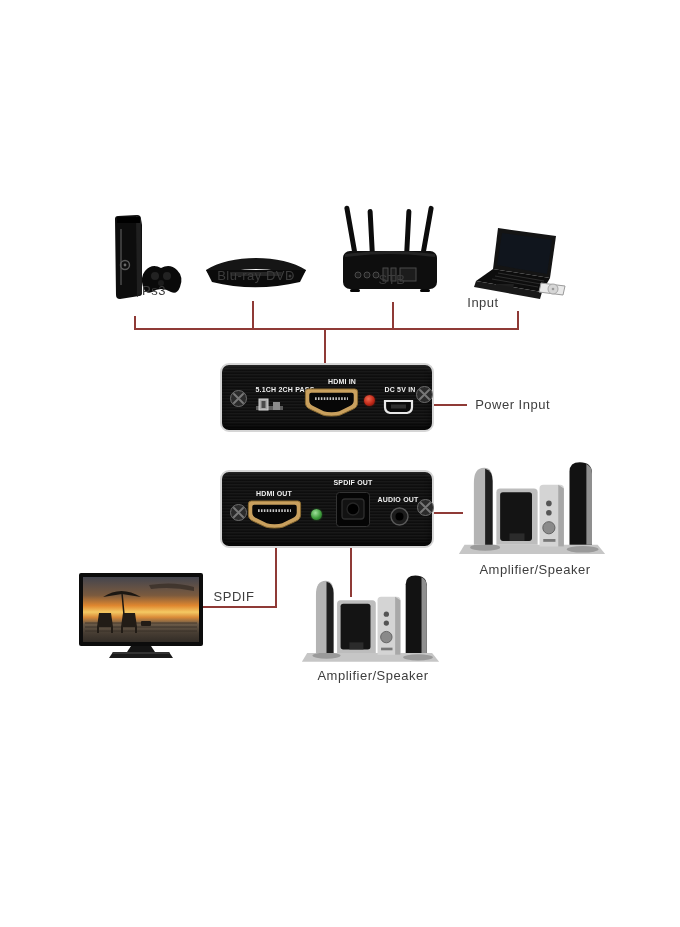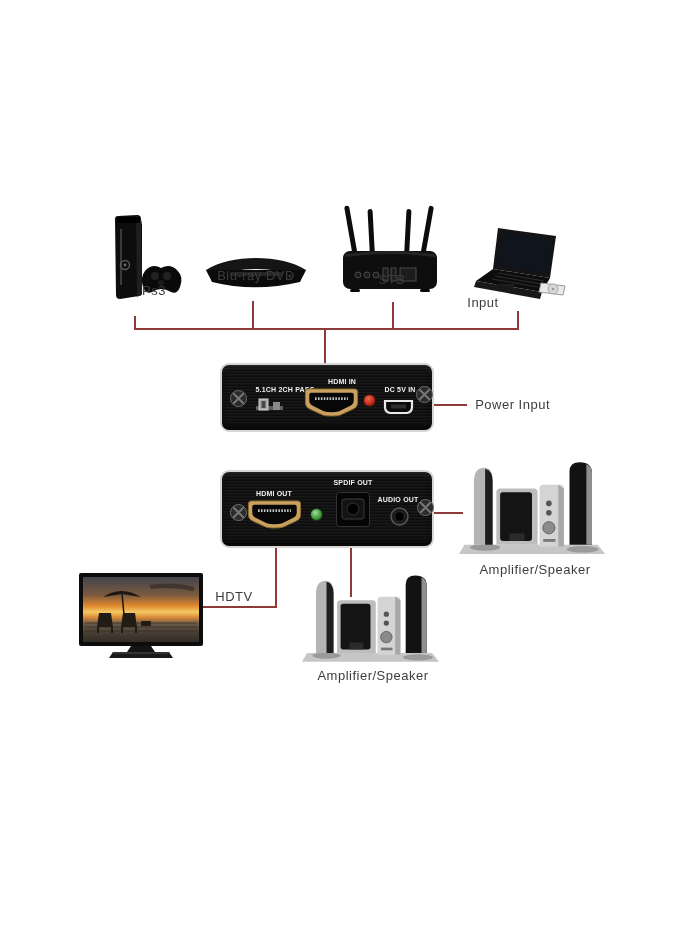--- a/index.html
+++ b/index.html
@@ -213,21 +213,21 @@
         <rect x="32" y="56" width="2" height="6"></rect>
       <path d="M44,42 L56,42 L58,56 L42,56 Z"></path>
         <rect x="42" y="56" width="2" height="6"></rect>
         <rect x="56" y="56" width="2" height="6"></rect>
       <rect x="62" y="50" width="10" height="5" rx="1"></rect>
     </g>
     <path d="M52,75 L72,75 L76,81 L48,81 Z" fill="#141414"></path>
     <path d="M34,81 L90,81 L94,87 L30,87 Z" fill="#1a1a1a"></path>
     <path d="M34,81 L90,81 L91,83 L33,83 Z" fill="#333"></path>
   </svg>
-  <div class="lbl" style="left:209px;top:589px;width:50px">HDTV</div>
+  <div class="lbl" style="left:209px;top:589px;width:50px">SPDIF</div>
 
   <svg style="left:288px;top:572px" width="165" height="95" viewBox="0 0 160 108">
     <path d="M8,92 L150,92 L158,102 L2,102 Z" fill="#c6c6c6"></path>
     <ellipse cx="30" cy="95" rx="16" ry="3.5" fill="#9a9a9a"></ellipse>
     <ellipse cx="134" cy="97" rx="17" ry="3.5" fill="#9a9a9a"></ellipse>
     <path d="M18,26 Q18,10 29,10 Q38,10 38,24 L38,92 L18,92 Z" fill="#b4b4b4"></path>
     <path d="M30,11 Q38,13 38,24 L38,92 L30,92 Z" fill="#1e1e1e"></path>
     <path d="M42,36 Q42,32 46,32 L82,32 Q86,32 86,36 L86,92 L42,92 Z" fill="#bdbdbd"></path>
     <rect x="46" y="36" width="34" height="52" rx="3" fill="#141414"></rect>
     <path d="M56,80 L72,80 L72,88 L56,88 Z" fill="#2b2b2b"></path>

